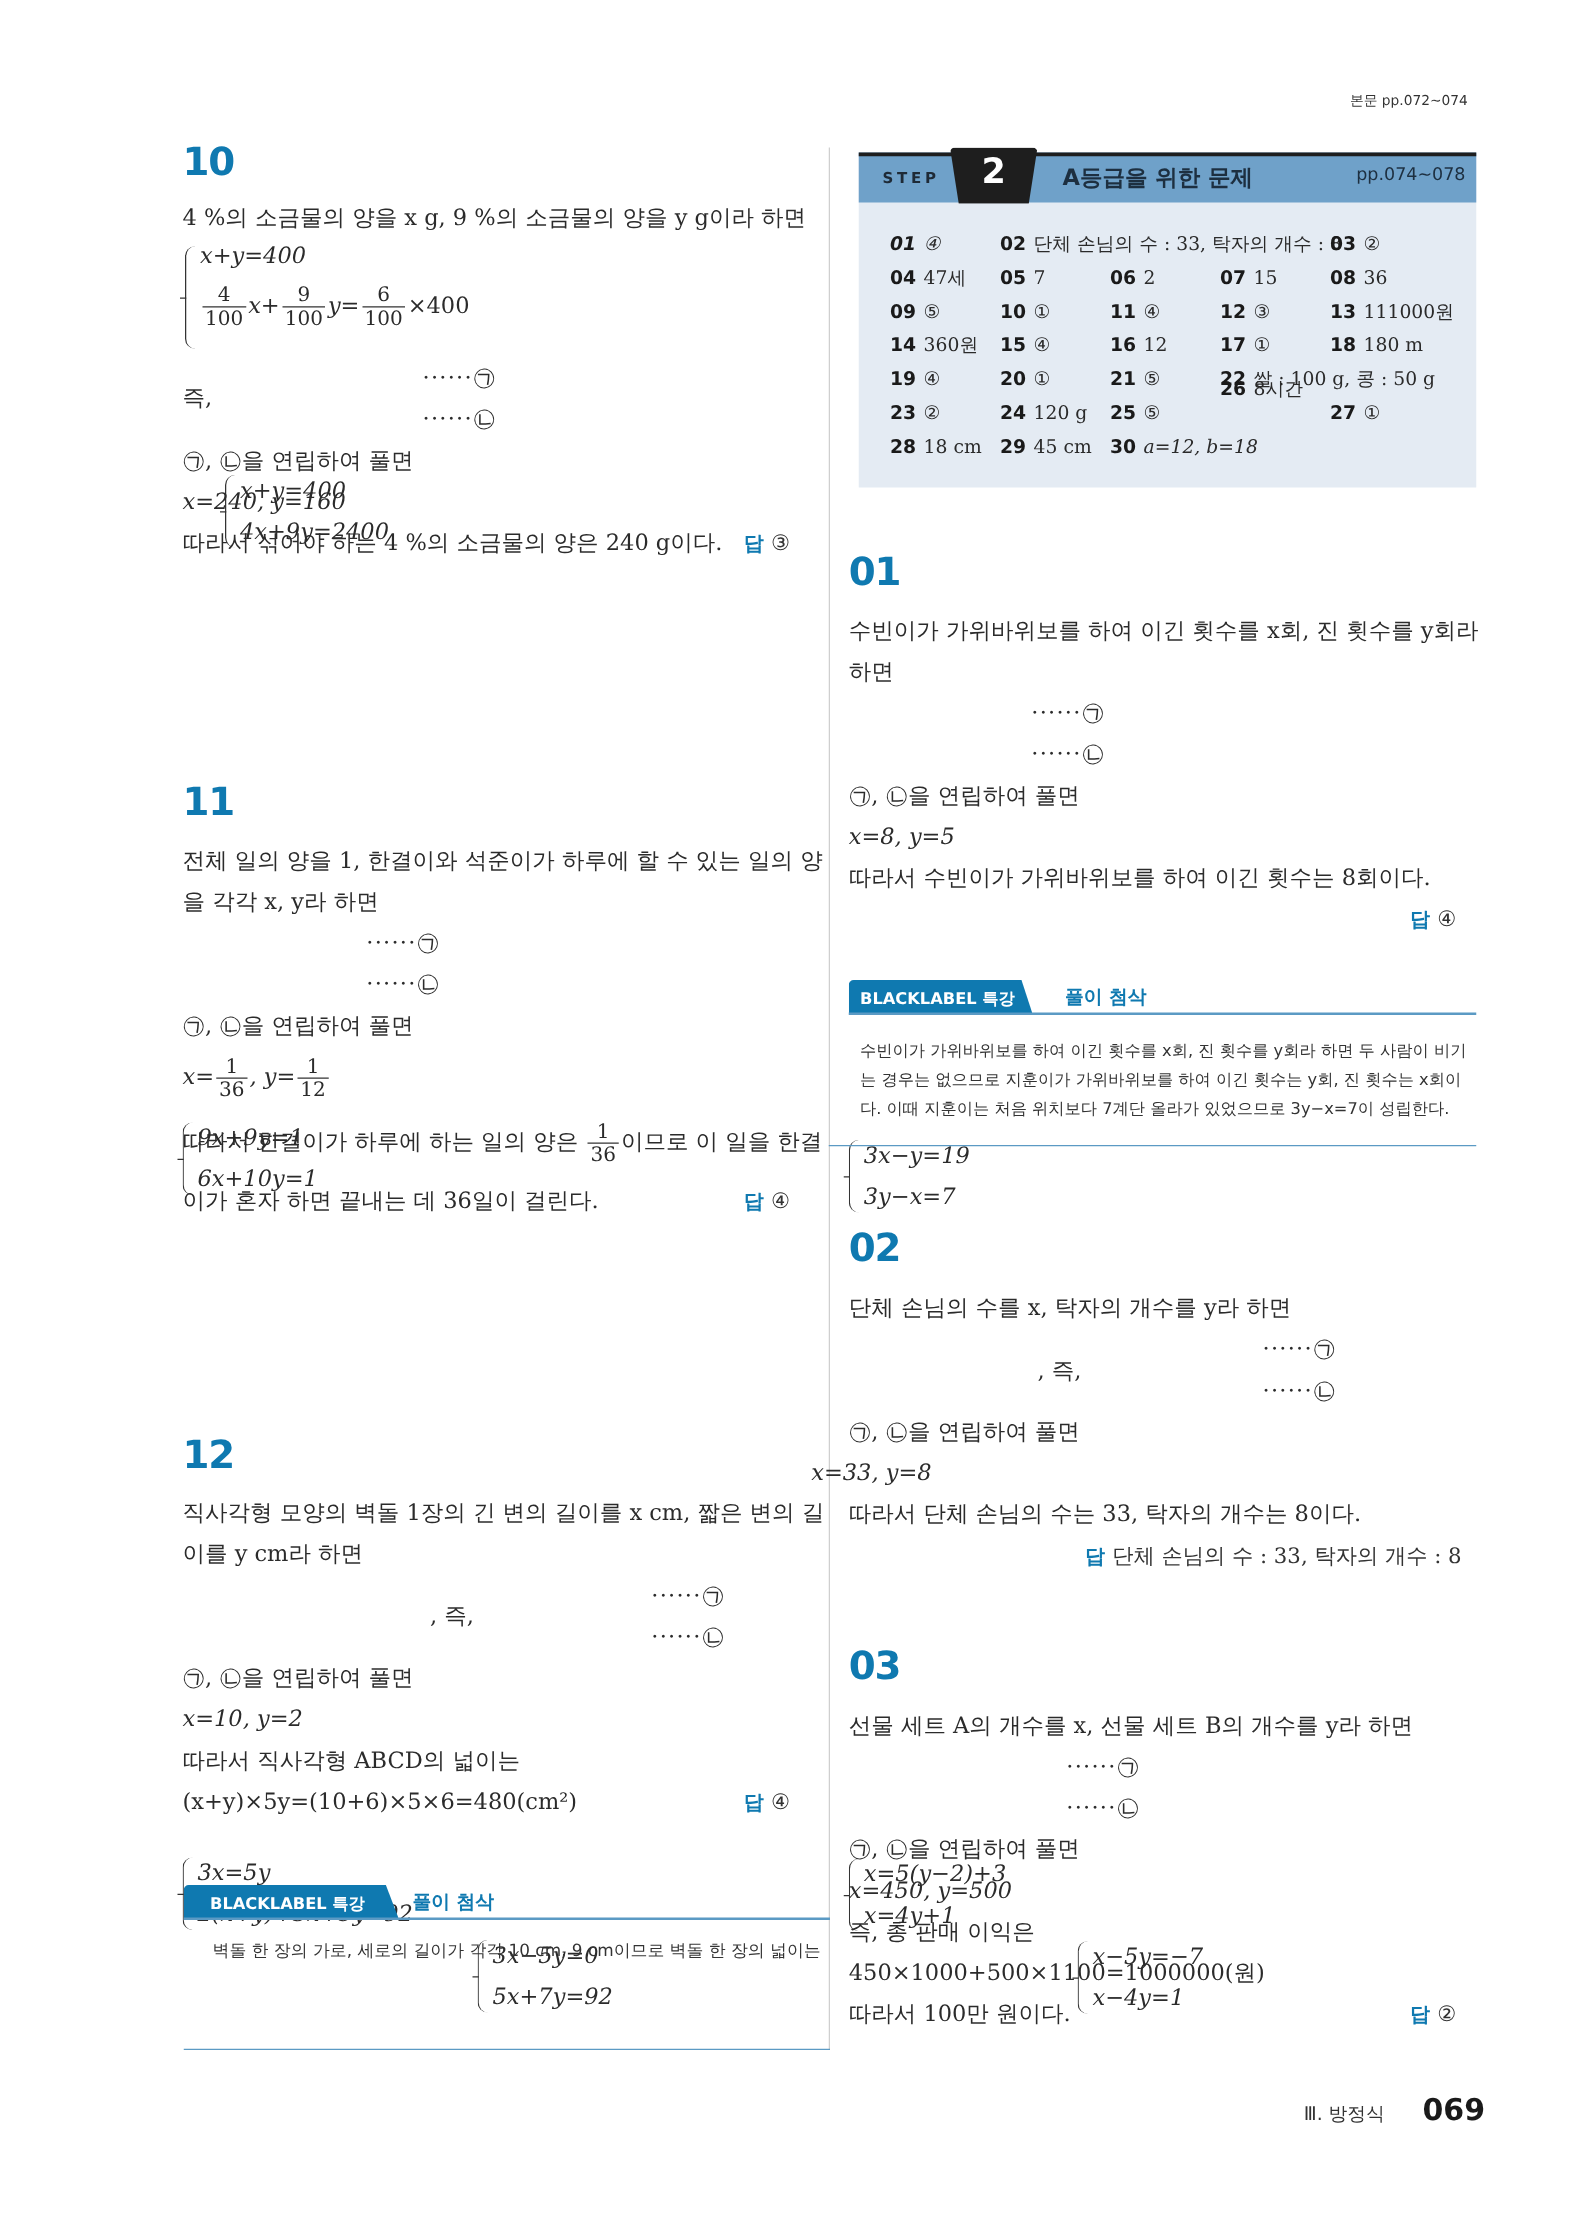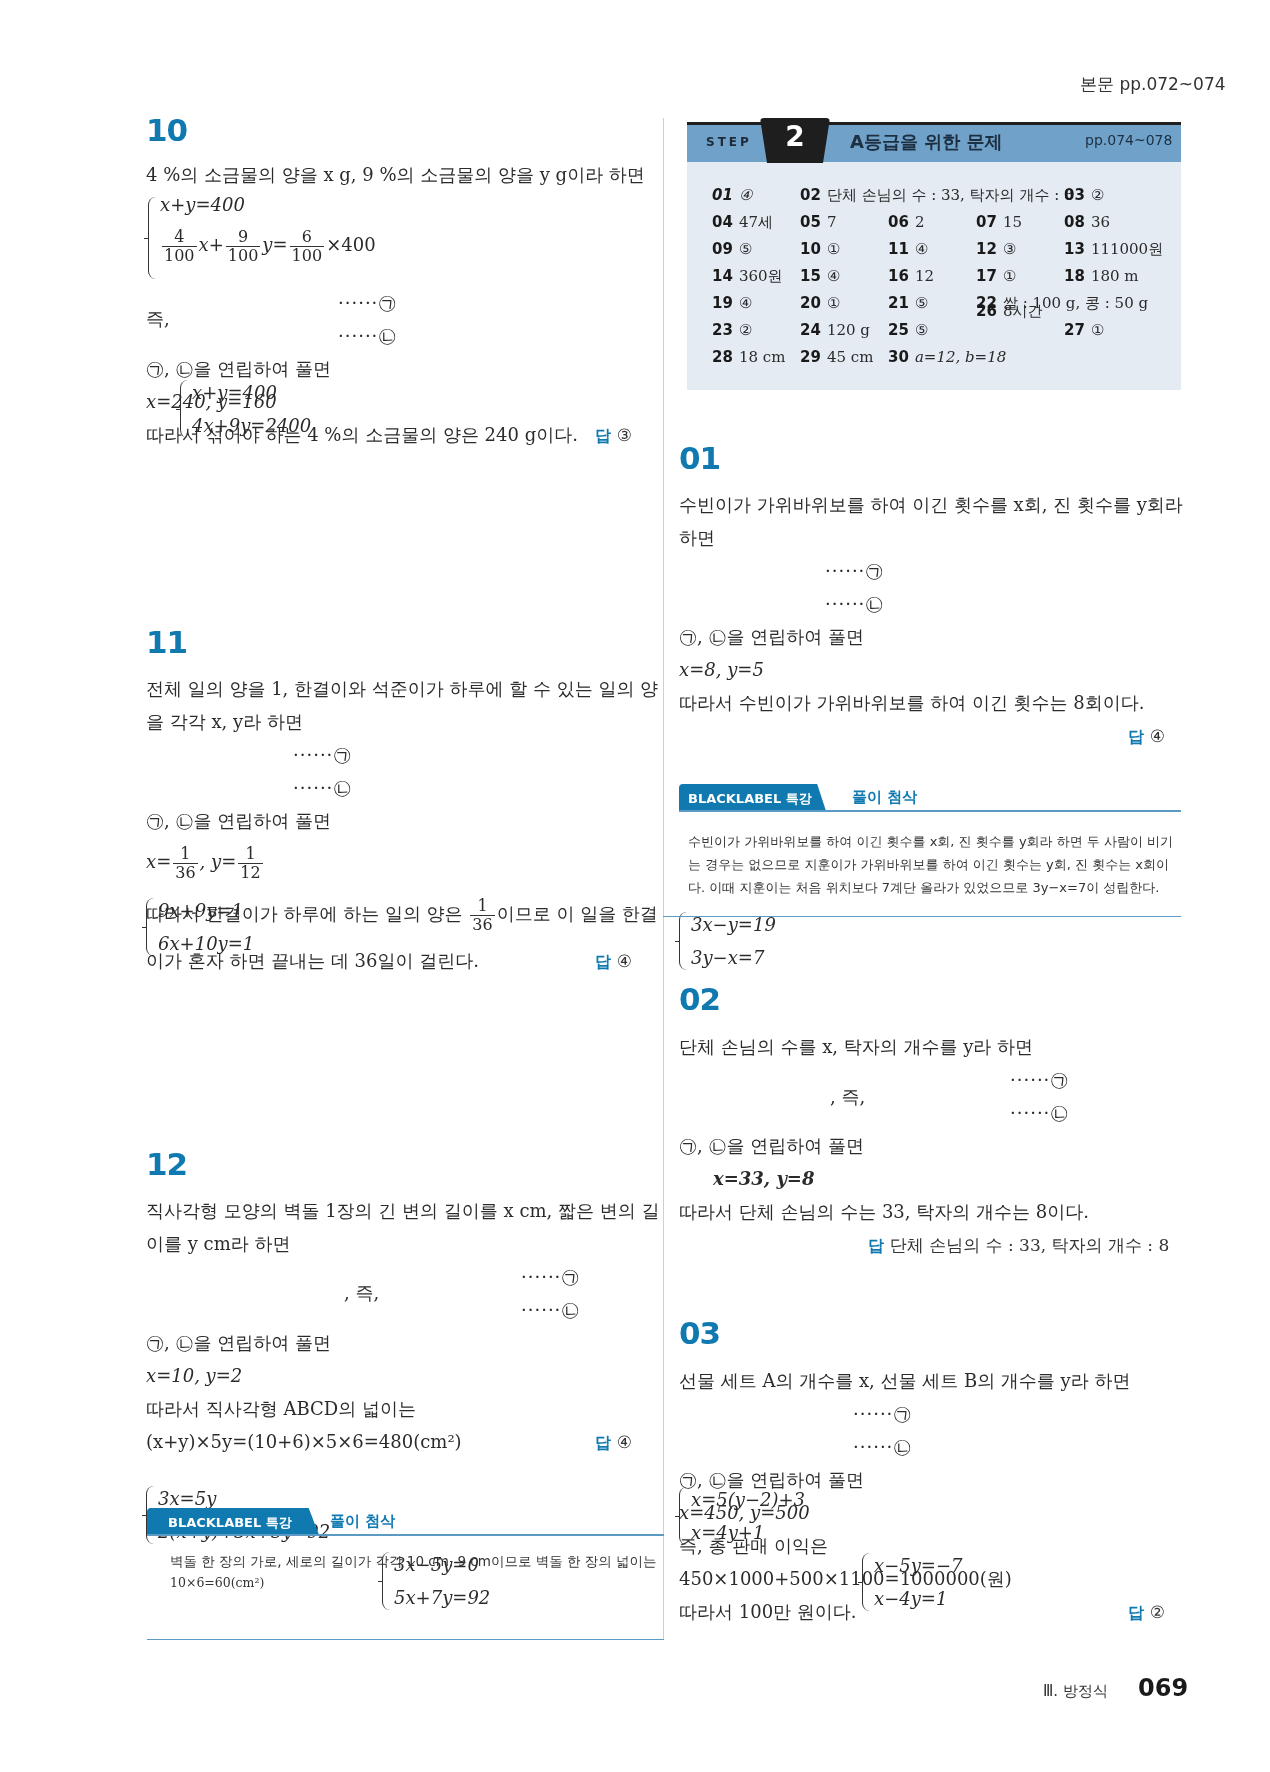--- a/index.html
+++ b/index.html
@@ -1,20 +1,20 @@
 <!DOCTYPE html>
 <html><head>
 <meta charset="utf-8">
 <style>
   html, body { margin:0; padding:0; background:#ffffff; }
   body { width:1270px; height:1772px; position:relative; overflow:hidden;
          font-family:"DejaVu Serif", "Liberation Serif", serif; color:#2a2a2a; }
   .abs { position:absolute; }
   .sans { font-family:"DejaVu Sans", "Liberation Sans", sans-serif; }
-  .page-ref { left:1080px; top:73px; font-size:17px; color:#333; }
+  .page-ref { left:1080px; top:73px; font-size:11px; color:#333; }
   .divider { left:663px; top:118px; width:1px; height:1522px; background:#cfcfcf; }
 
   
   .pnum { font-family:"DejaVu Sans","Liberation Sans",sans-serif; font-weight:bold;
           color:#0f79b0; font-size:31px; letter-spacing:-1px; }
   .line { font-size:18px; line-height:33px; white-space:nowrap; color:#2b2b2b; }
   .m { font-style:italic; }
   .ans { font-family:"DejaVu Sans","Liberation Sans",sans-serif; color:#0f79b0; font-weight:bold; font-size:16px; }
   .ans-val { font-size:17px; color:#333; }
   .sys { position:relative; padding-left:12px; }
@@ -118,21 +118,20 @@
 <div class="abs line" style="left:146px;top:1392px;">따라서 직사각형 ABCD의 넓이는</div>
 <div class="abs line" style="left:146px;top:1425px;">(x+y)×5y=(10+6)×5×6=480(cm²)</div>
 <div class="abs line" style="left:595px;top:1425px;"><span class="ans">답</span> <span class="ans-val">④</span></div>
 
 <div class="abs bl-tab" style="left:147px;top:1508px;width:172px;"></div>
 <div class="abs sans bl-tab-text" style="left:168px;top:1514px;">BLACKLABEL 특강</div>
 <div class="abs sans bl-title" style="left:330px;top:1512px;">풀이 첨삭</div>
 <div class="abs bl-rule" style="left:147px;top:1534px;width:517px;"></div>
 <div class="abs bl-text sans" style="left:170px;top:1550px;">
   <div>벽돌 한 장의 가로, 세로의 길이가 각각 10 cm, 9 cm이므로 벽돌 한 장의 넓이는</div>
-  <div style="font-family:'DejaVu Serif',serif;font-size:12.5px;line-height:20px;">10×6=60(cm²)</div>
 </div>
 <div class="abs bl-bottom" style="left:147px;top:1639px;width:517px;"></div>
 
 <div class="abs box"></div>
 <div class="abs box-head"></div>
 <div class="abs sans step-lbl">STEP</div>
 <div class="abs step-tab"></div>
 <div class="abs sans step-num">2</div>
 <div class="abs sans box-title">A등급을 위한 문제</div>
 <div class="abs sans box-pages">pp.074~078</div>
@@ -209,21 +208,21 @@
 </div>
 <div class="abs line" style="left:830px;top:1080px;">, <span>즉,</span></div>
 <div class="abs sys" style="left:862px;top:1063px;width:130px;height:66px;">
   <div class="brace"></div>
   <div class="line m">x−5y=−7</div>
   <div class="line m">x−4y=1</div>
 </div>
 <div class="abs line" style="left:1010px;top:1063px;"><span class="dots">······</span><span>㉠</span></div>
 <div class="abs line" style="left:1010px;top:1096px;"><span class="dots">······</span><span>㉡</span></div>
 <div class="abs line" style="left:679px;top:1129px;">㉠, ㉡을 연립하여 풀면</div>
-<div class="abs line m" style="left:713px;top:1162px;font-weight:bold;">x=33, y=8</div>
+<div class="abs line m" style="left:649px;top:1162px;">x=33, y=8</div>
 <div class="abs line" style="left:679px;top:1195px;">따라서 단체 손님의 수는 33, 탁자의 개수는 8이다.</div>
 <div class="abs line" style="left:868px;top:1228px;"><span class="ans">답</span> <span class="ans-val">단체 손님의 수 : 33, 탁자의 개수 : 8</span></div>
 
 <div class="abs pnum" style="left:679px;top:1315px;">03</div>
 <div class="abs line" style="left:679px;top:1364px;">선물 세트 A의 개수를 x, 선물 세트 B의 개수를 y라 하면</div>
 
 <div class="abs line" style="left:853px;top:1397px;"><span class="dots">······</span><span>㉠</span></div>
 <div class="abs line" style="left:853px;top:1430px;"><span class="dots">······</span><span>㉡</span></div>
 <div class="abs line" style="left:679px;top:1463px;">㉠, ㉡을 연립하여 풀면</div>
 <div class="abs line m" style="left:679px;top:1496px;">x=450, y=500</div>

